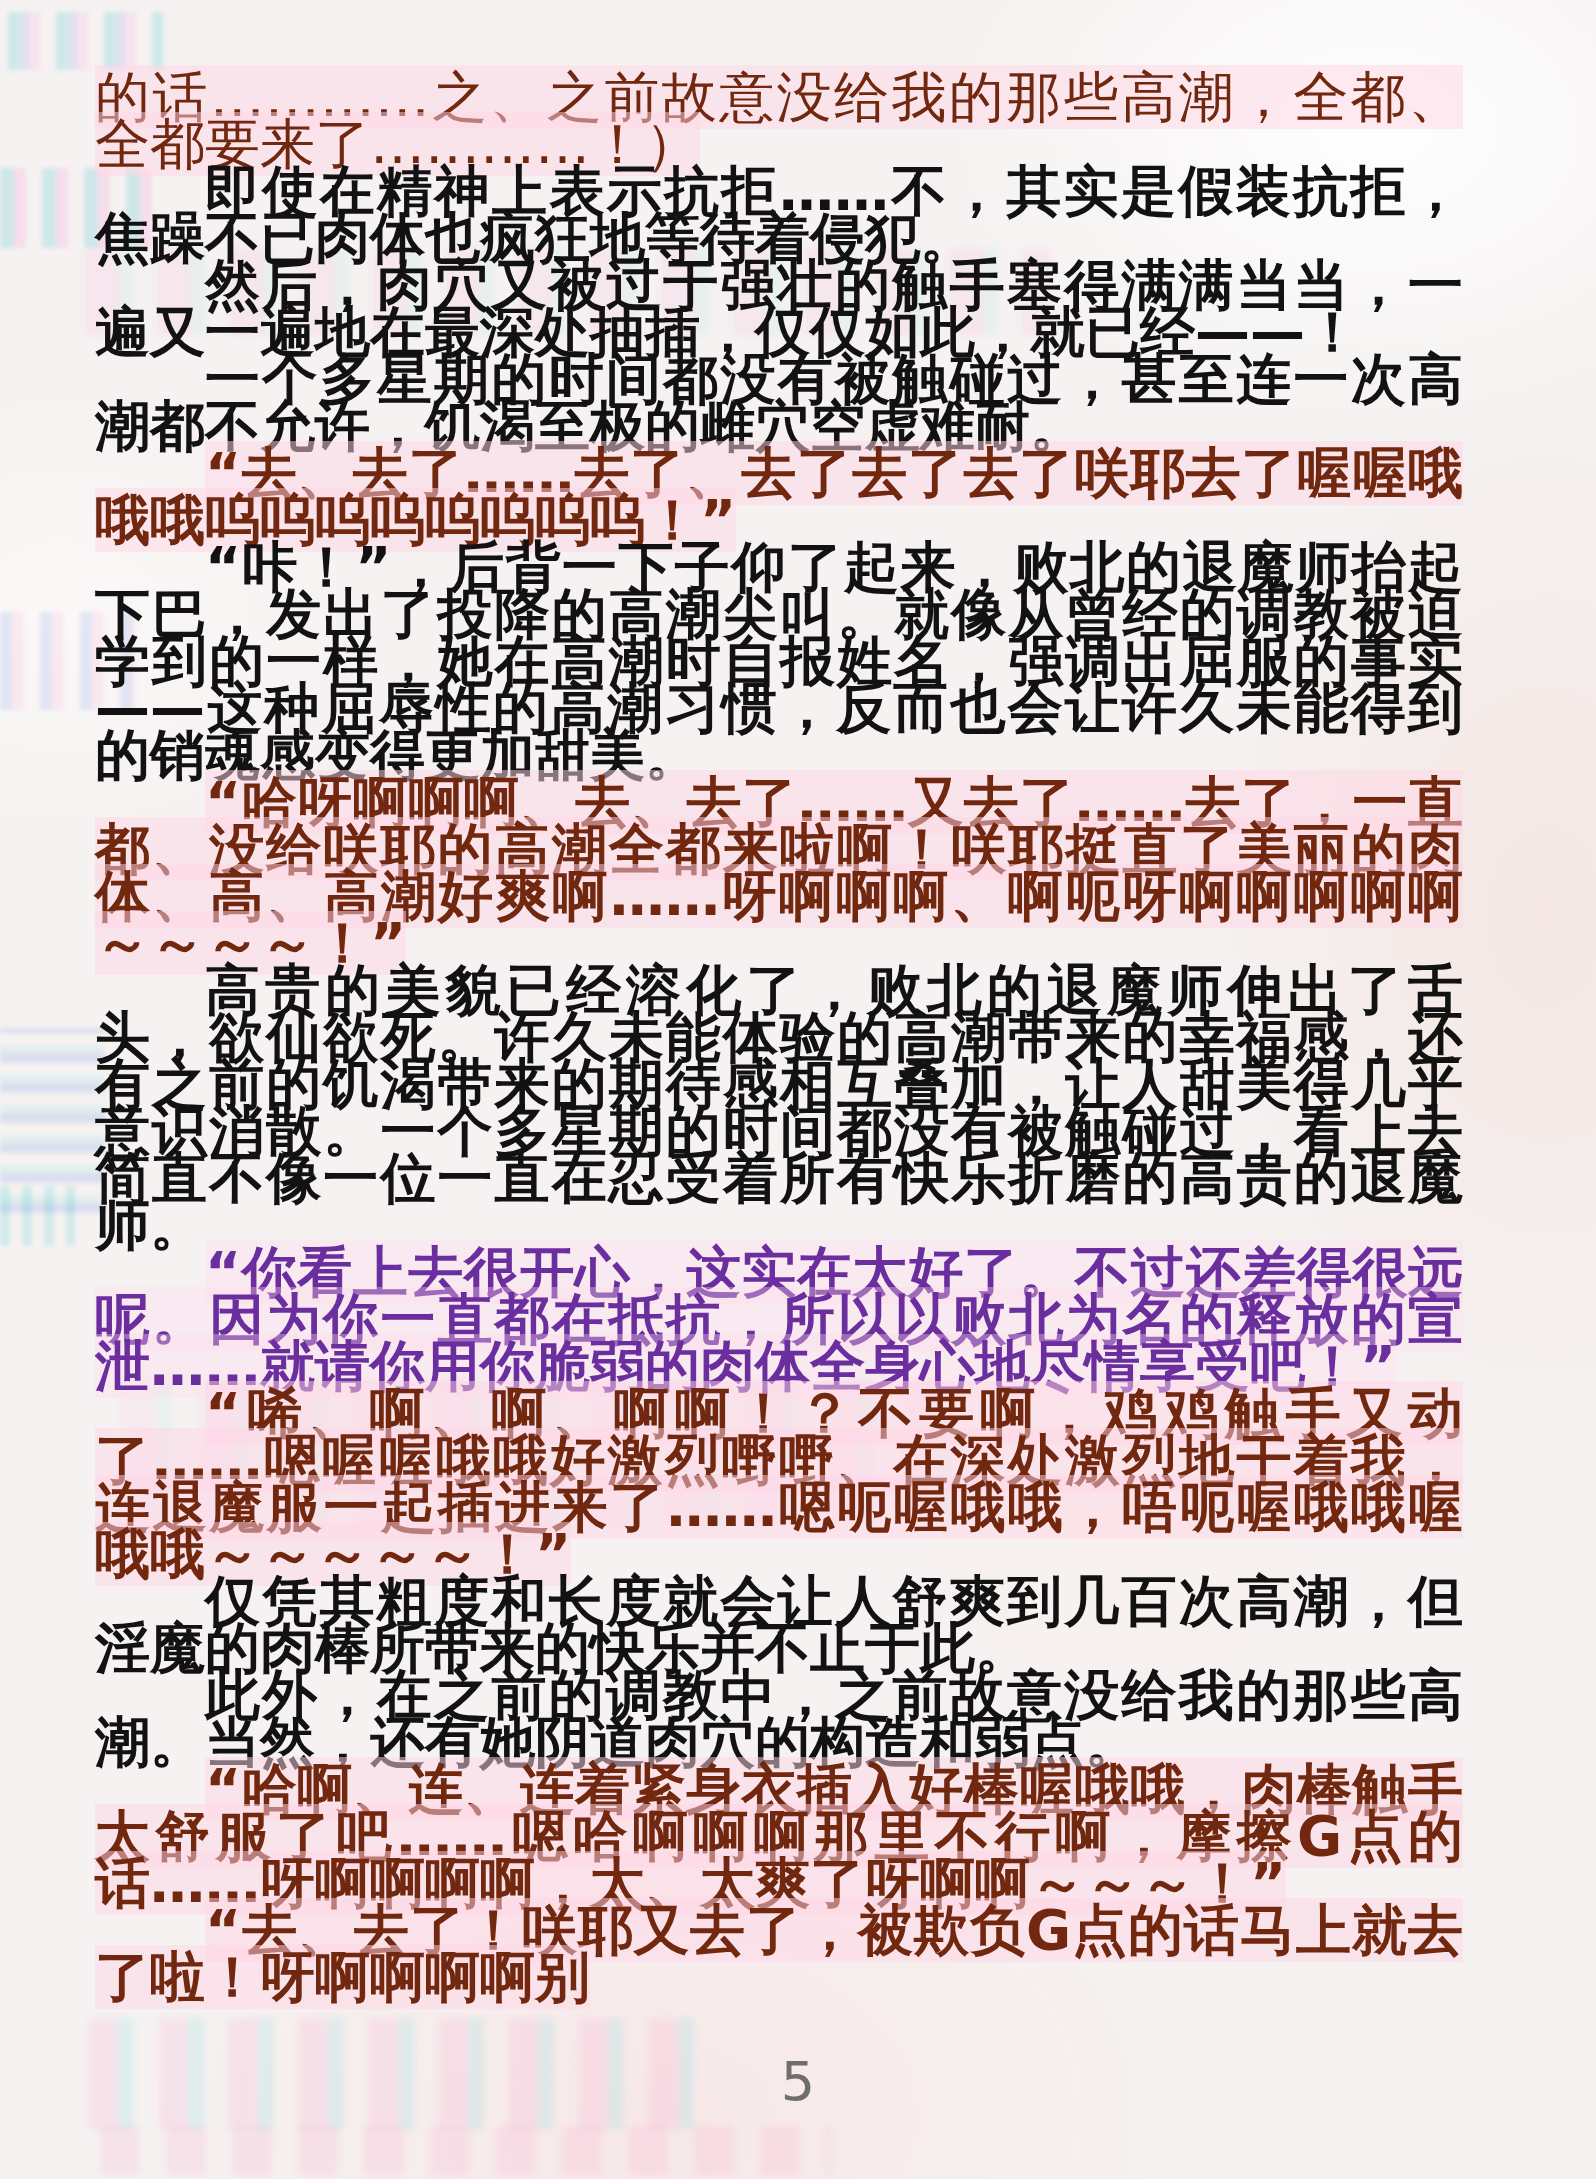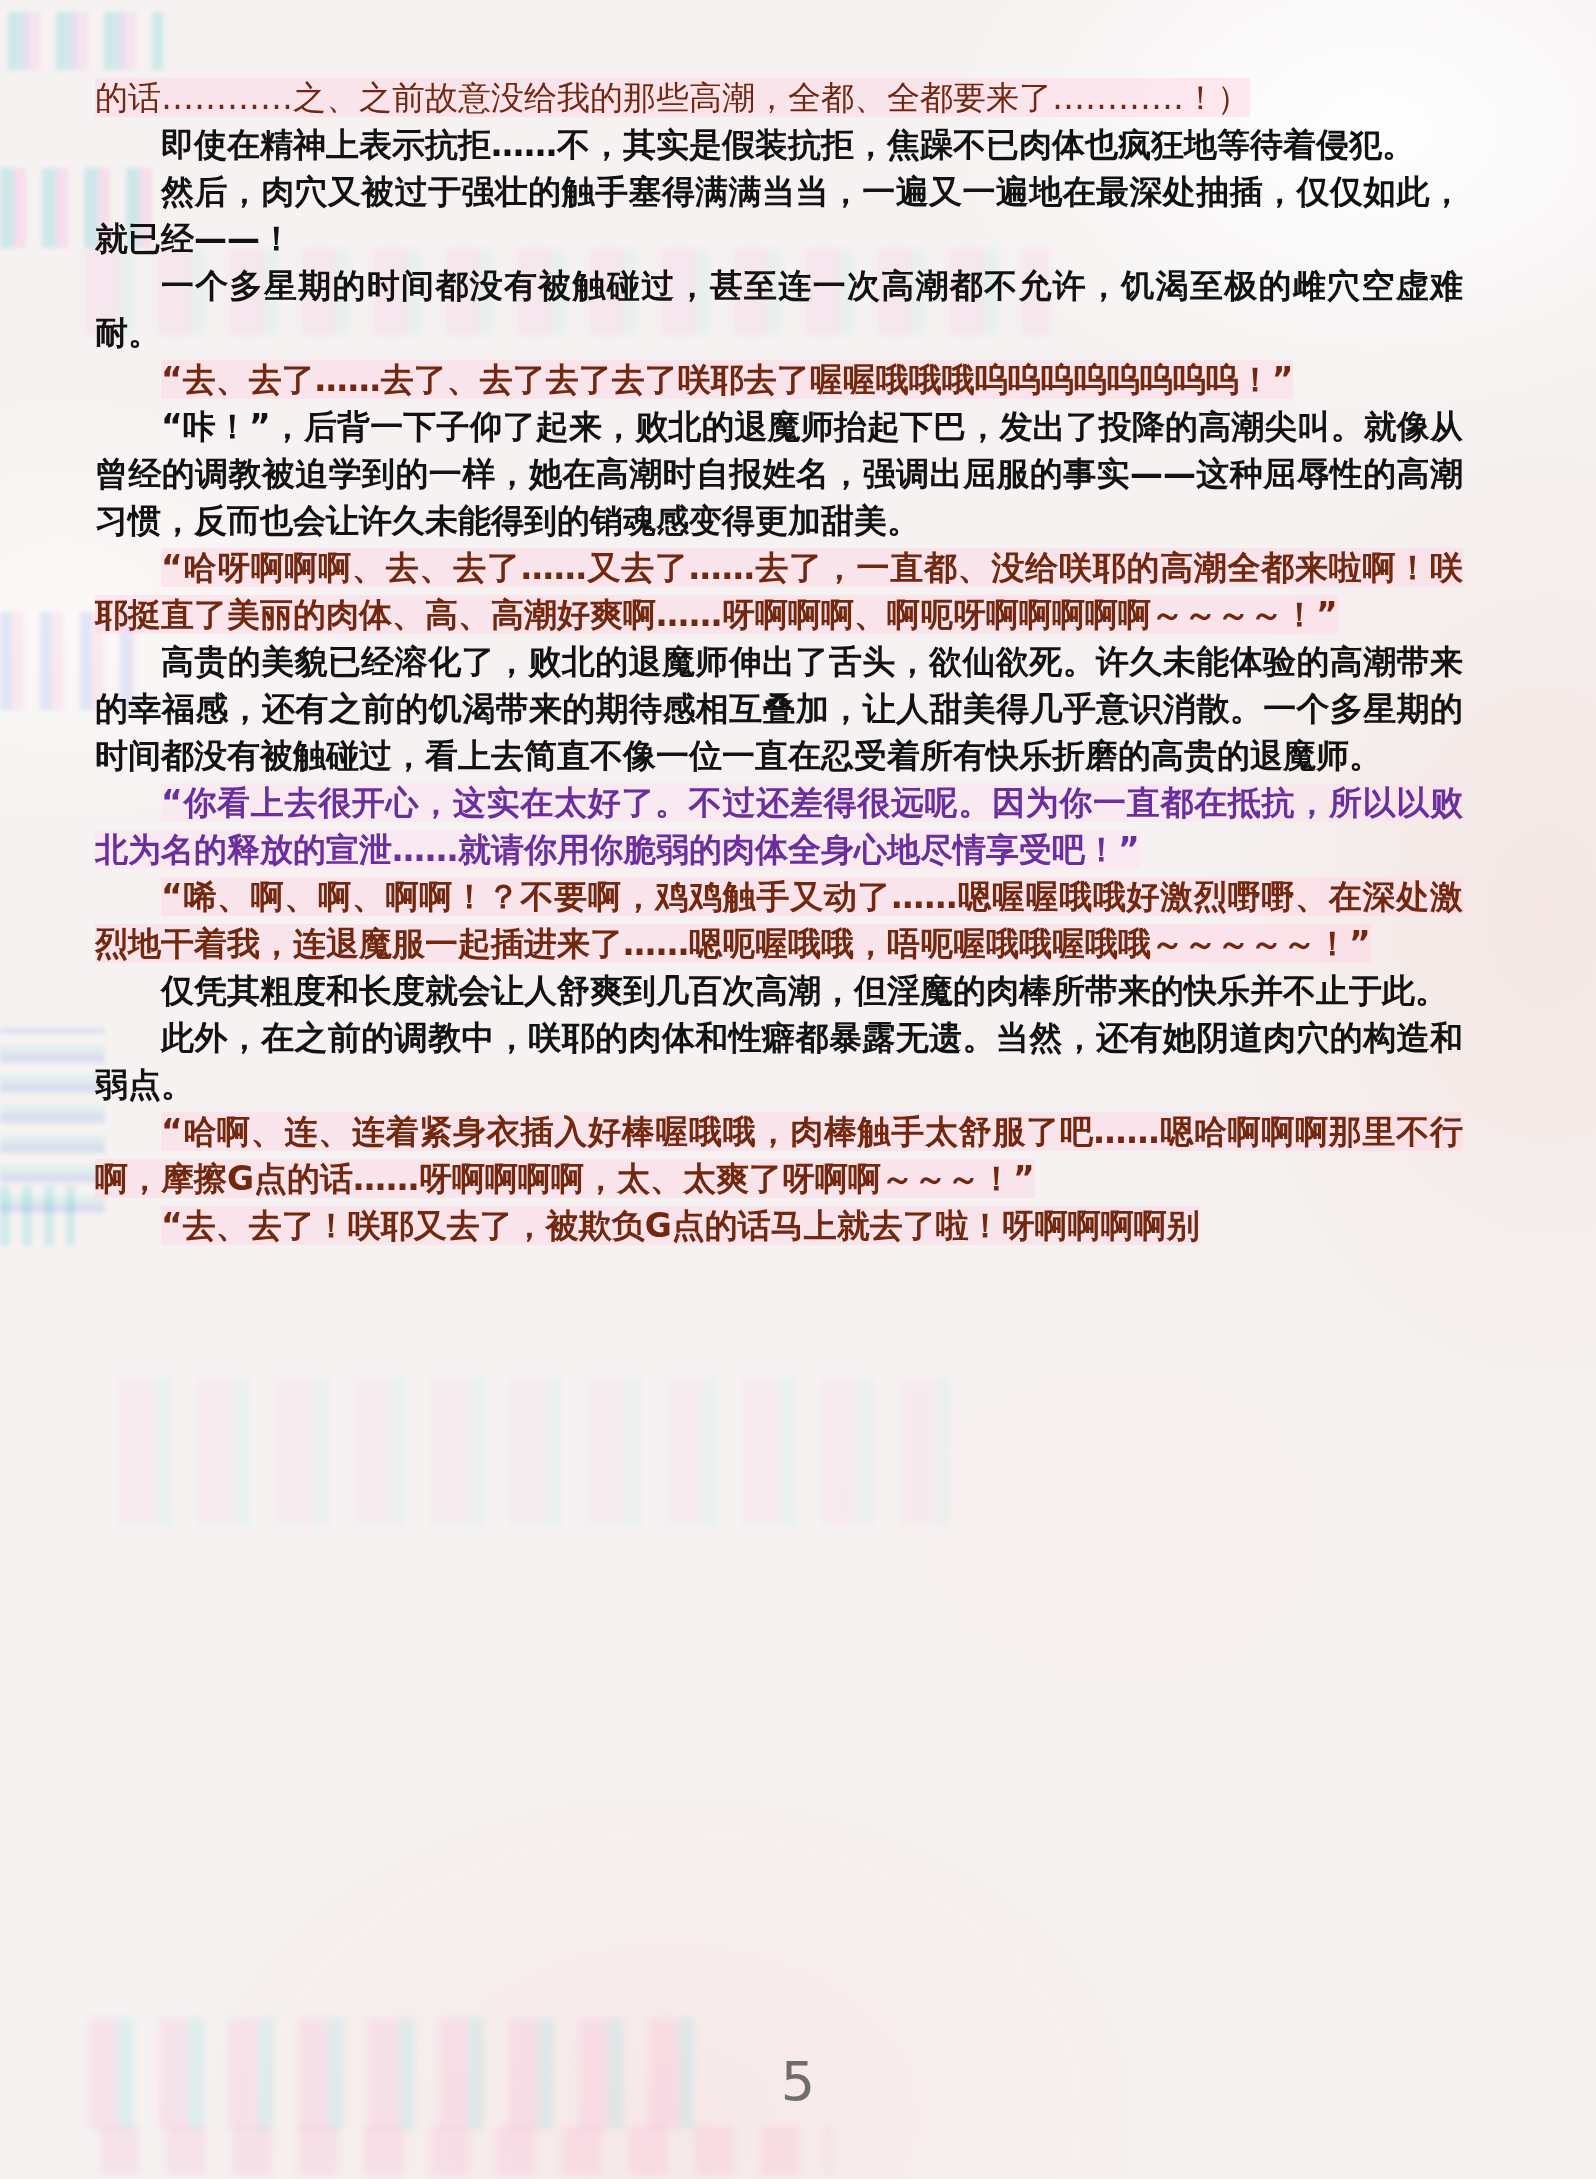--- a/index.html
+++ b/index.html
@@ -10,21 +10,21 @@
       radial-gradient(ellipse 620px 420px at 86% 6%, rgba(255,255,255,0.95), rgba(255,255,255,0) 70%),
       radial-gradient(ellipse 520px 760px at 97% 42%, rgba(244,229,226,0.85), rgba(244,229,226,0) 70%),
       radial-gradient(ellipse 760px 520px at 42% 97%, rgba(247,231,231,0.9), rgba(247,231,231,0) 72%),
       radial-gradient(ellipse 420px 320px at 4% 28%, rgba(252,249,249,0.85), rgba(252,249,249,0) 70%),
       radial-gradient(ellipse 500px 380px at 70% 70%, rgba(249,240,238,0.7), rgba(249,240,238,0) 70%);
     font-family:"DejaVu Sans","Liberation Sans",sans-serif;
     color:var(--ink,#121212);
   }
   .text-column{
     position:absolute;left:95px;top:74px;width:1368px;z-index:2;
-    font-size:33px;line-height:47px;text-align:justify;
+    font-size:55px;line-height:47px;text-align:justify;
     letter-spacing:0;
   }
   .para{margin:0;padding:0;}
   .para.indent{text-indent:2em;font-weight:bold;}
   .para .txt{color:var(--ink,#121212);}
   .para.red .txt{
     color:var(--red,#72270f);
     background:rgba(255,213,230,0.5);
     box-decoration-break:clone;
   }
@@ -77,18 +77,18 @@
     <div class="para black indent"><span class="txt">即使在精神上表示抗拒……不，其实是假装抗拒，焦躁不已肉体也疯狂地等待着侵犯。</span></div>
     <div class="para black indent"><span class="txt">然后，肉穴又被过于强壮的触手塞得满满当当，一遍又一遍地在最深处抽插，仅仅如此，就已经——！</span></div>
     <div class="para black indent"><span class="txt">一个多星期的时间都没有被触碰过，甚至连一次高潮都不允许，饥渴至极的雌穴空虚难耐。</span></div>
     <div class="para red indent"><span class="txt">“去、去了……去了、去了去了去了咲耶去了喔喔哦哦哦呜呜呜呜呜呜呜呜！”</span></div>
     <div class="para black indent"><span class="txt">“咔！”，后背一下子仰了起来，败北的退魔师抬起下巴，发出了投降的高潮尖叫。就像从曾经的调教被迫学到的一样，她在高潮时自报姓名，强调出屈服的事实——这种屈辱性的高潮习惯，反而也会让许久未能得到的销魂感变得更加甜美。</span></div>
     <div class="para red indent"><span class="txt">“哈呀啊啊啊、去、去了……又去了……去了，一直都、没给咲耶的高潮全都来啦啊！咲耶挺直了美丽的肉体、高、高潮好爽啊……呀啊啊啊、啊呃呀啊啊啊啊啊～～～～！”</span></div>
     <div class="para black indent"><span class="txt">高贵的美貌已经溶化了，败北的退魔师伸出了舌头，欲仙欲死。许久未能体验的高潮带来的幸福感，还有之前的饥渴带来的期待感相互叠加，让人甜美得几乎意识消散。一个多星期的时间都没有被触碰过，看上去简直不像一位一直在忍受着所有快乐折磨的高贵的退魔师。</span></div>
     <div class="para purple indent"><span class="txt">“你看上去很开心，这实在太好了。不过还差得很远呢。因为你一直都在抵抗，所以以败北为名的释放的宣泄……就请你用你脆弱的肉体全身心地尽情享受吧！”</span></div>
     <div class="para red indent"><span class="txt">“唏、啊、啊、啊啊！？不要啊，鸡鸡触手又动了……嗯喔喔哦哦好激烈嘢嘢、在深处激烈地干着我，连退魔服一起插进来了……嗯呃喔哦哦，唔呃喔哦哦喔哦哦～～～～～！”</span></div>
     <div class="para black indent"><span class="txt">仅凭其粗度和长度就会让人舒爽到几百次高潮，但淫魔的肉棒所带来的快乐并不止于此。</span></div>
-    <div class="para black indent"><span class="txt">此外，在之前的调教中，咲耶的肉体和性癖都暴露无遗。当然，还有她阴道肉穴的构造和弱点。</span></div>
+    <div class="para black indent"><span class="txt">此外，在之前的调教中，之前故意没给我的那些高潮。当然，还有她阴道肉穴的构造和弱点。</span></div>
     <div class="para red indent"><span class="txt">“哈啊、连、连着紧身衣插入好棒喔哦哦，肉棒触手太舒服了吧……嗯哈啊啊啊那里不行啊，摩擦G点的话……呀啊啊啊啊，太、太爽了呀啊啊～～～！”</span></div>
     <div class="para red indent"><span class="txt">“去、去了！咲耶又去了，被欺负G点的话马上就去了啦！呀啊啊啊啊别</span></div>
   </div>
 
 <div class="page-number">5</div>
 
 </body></html>

